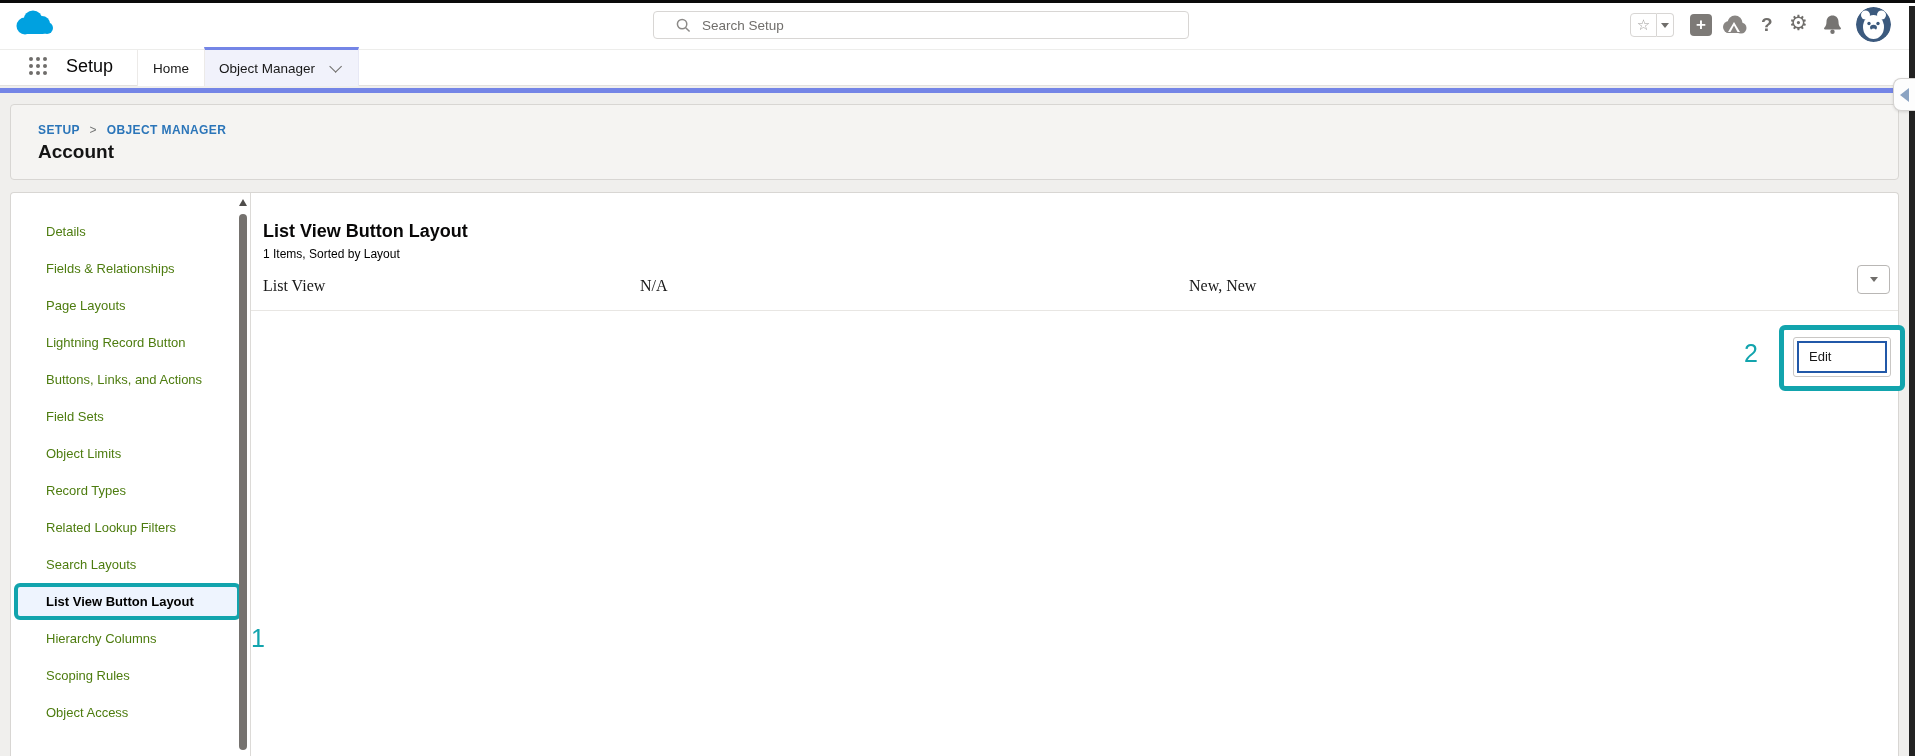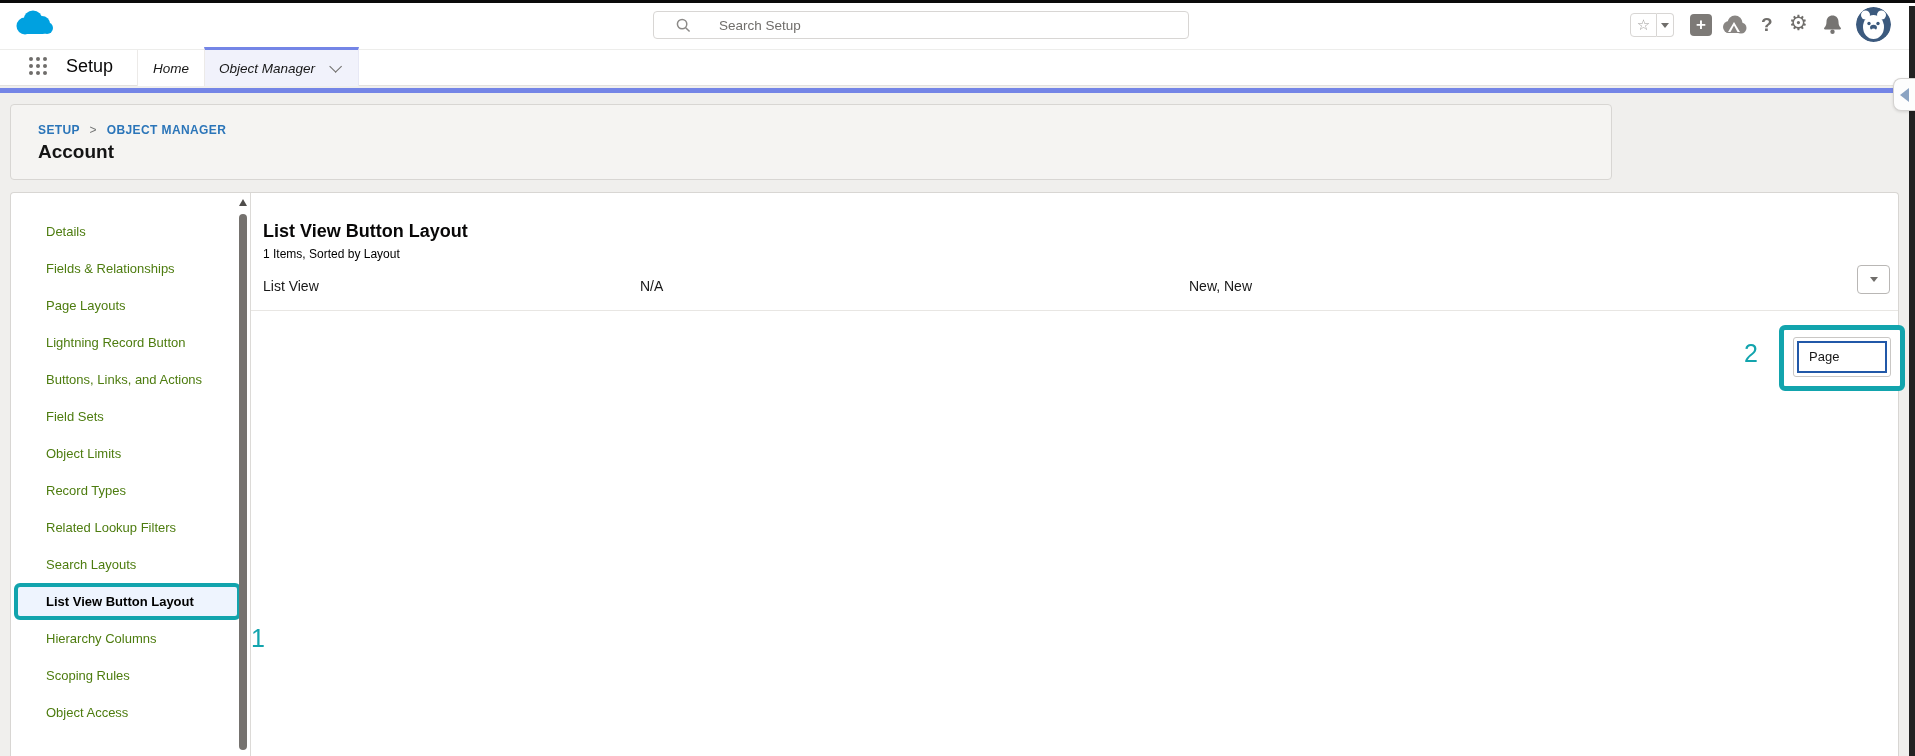--- a/index.html
+++ b/index.html
@@ -10,21 +10,21 @@
   
   .top-edge { position:absolute; left:0; top:0; width:1915px; height:3px; background:#0b0b0b; z-index:60; }
   .right-edge { position:absolute; right:0; top:6px; width:6px; height:750px; background:#222; z-index:60; }
 
   
   .gheader { position:absolute; left:0; top:3px; width:1915px; height:47px; background:#fff; border-bottom:1px solid #ededeb; }
   .cloud-logo { position:absolute; left:14px; top:6px; }
   .search-box { position:absolute; left:653px; top:8px; width:536px; height:28px; background:#fff;
     border:1px solid #d8d6d4; border-radius:4px; display:flex; align-items:center; padding-left:22px; }
   .search-box svg { flex:0 0 auto; }
-  .search-input { border:none; outline:none; flex:1; margin-left:28px; font-size:13.5px; color:#3e3e3c;
+  .search-input { border:none; outline:none; flex:1; margin-left:11px; font-size:13.5px; color:#3e3e3c;
     font-family:"Liberation Sans", sans-serif; background:transparent; }
   .search-input::placeholder { color:#706e6b; opacity:1; }
   .star-group { position:absolute; left:1630px; top:10px; display:flex; }
   .star-btn { width:27px; height:24px; border:1px solid #d8d6d4; border-radius:4px 0 0 4px; background:#fff;
     color:#9c9a98; font-size:15px; text-align:center; line-height:22px; }
   .star-caret-btn { width:17px; height:24px; border:1px solid #d8d6d4; border-left:none; border-radius:0 4px 4px 0;
     background:#fff; text-align:center; line-height:22px; }
   .caret-down { display:inline-block; width:0; height:0; border-left:4px solid transparent; border-right:4px solid transparent; border-top:5px solid #706e6b; vertical-align:middle; }
   .plus-btn { position:absolute; left:1690px; top:11px; width:22px; height:22px; background:#7d7a77; border-radius:4px;
     color:#fff; font-size:17px; font-weight:bold; text-align:center; line-height:21px; }
@@ -33,33 +33,33 @@
   .gear-ic { position:absolute; left:1789px; top:8px; font-size:21px; color:#706e6b; }
   .bell-ic { position:absolute; left:1823px; top:11px; }
   .avatar { position:absolute; left:1856px; top:4px; width:35px; height:35px; border-radius:50%; overflow:hidden; }
 
   
   .setupnav { position:absolute; left:0; top:50px; width:1915px; height:36px; background:#fff; border-bottom:1px solid #e3e1df; }
   .waffle { position:absolute; left:29px; top:7px; width:22px; height:22px; display:grid;
     grid-template-columns:repeat(3,4px); grid-template-rows:repeat(3,4px); gap:3px; }
   .waffle i { width:4px; height:4px; border-radius:50%; background:#6f6d6b; }
   .app-name { position:absolute; left:66px; top:6px; font-size:18px; color:#080707; }
-  .navtabs { position:absolute; left:137px; top:0; height:36px; display:flex;font-style:italic; }
+  .navtabs { position:absolute; left:137px; top:0; height:36px; display:flex; }
   .navtab { height:36px; padding:0 15px; font-size:13.5px; color:#181818; display:flex; align-items:center; border-left:1px solid #eceae8; background:#fff; }
   .navtab.active { background:#f1f2fb; border-top:3px solid #7485e6; margin-top:-3px; height:39px; padding:0 20px 0 14px; border-right:1px solid #e7e8f5; }
   .navtab .chev { margin-left:14px; width:9px; height:9px; border-right:1.6px solid #706e6b; border-bottom:1.6px solid #706e6b; transform:rotate(45deg) translateY(-3px); }
   .indigo-line { position:absolute; left:0; top:88px; width:1915px; height:5px; background:#7485e6; }
 
   
   .side-tab { position:absolute; left:1893px; top:78px; width:22px; height:33px; background:#fdfdfd;
     border:1px solid #d4d2d0; border-right:none; border-radius:8px 0 0 8px; z-index:70; display:flex; align-items:center; justify-content:center; box-shadow:0 1px 3px rgba(0,0,0,.12); }
   .side-tab .tri { width:0; height:0; border-top:7px solid transparent; border-bottom:7px solid transparent; border-right:9px solid #8ba3c2; }
 
   
-  .crumb-card { position:absolute; left:10px; top:104px; width:1602px; height:76px; background:#f5f4f2;
+  .crumb-card { position:absolute; left:10px; top:104px; width:1889px; height:76px; background:#f5f4f2;
     border:1px solid #d8d6d3; border-radius:4px; padding:18px 0 0 27px; }
   .crumbs { font-size:12px; letter-spacing:.4px; font-weight:bold; }
   .crumbs a { color:#2b75b9; text-decoration:none; }
   .crumb-sep { color:#747676; margin:0 6px; font-weight:normal; }
   .obj-title { margin-top:4px; font-size:19px; font-weight:bold; color:#141414; }
 
   
   .main-card { position:absolute; left:10px; top:192px; width:1889px; height:564px; background:#fff;
     border:1px solid #d8d6d3; border-bottom:none; border-radius:4px 4px 0 0; display:flex; overflow:visible; }
   .sidebar { position:relative; width:240px; flex:0 0 240px; border-right:1px solid #dcdad7; padding-top:20px; height:563px; overflow:hidden; }
@@ -72,21 +72,21 @@
 
   .content { position:relative; flex:1; height:563px; }
   .c-title { margin:27px 0 0 12px; font-size:18px; line-height:22px; font-weight:bold; color:#080707; }
   .c-sub { margin:5px 0 0 12px; font-size:12px; line-height:15px; color:#000000; }
   .tbl-head { margin-top:4px; height:26px; background:#f3f2f2; border-top:1px solid #e8e6e3; border-bottom:1px solid #e8e6e3;
     display:flex; align-items:center; font-size:11.5px; font-weight:bold; letter-spacing:.4px; color:#504e4c; }
   .th1 { width:389px; padding-left:12px; color:#0070d2; position:relative; cursor:pointer; }
   .sort-arrow { position:absolute; left:358px; top:1px; font-size:8px; color:#514f4d; }
   .th2 { width:549px; }
   .th3 { flex:1; }
-  .tbl-row { position:relative; height:49px; border-bottom:1px solid #e8e6e3; display:flex; align-items:center; font-size:14px; color:#181818; }
+  .tbl-row { position:relative; height:49px; border-bottom:1px solid #e8e6e3; display:flex; align-items:center; font-size:16px; color:#181818;font-family:Liberation Serif, serif; }
   .td1 { width:389px; padding-left:12px; }
   .td2 { width:549px; }
   .td3 { flex:1; }
   .row-menu-btn { position:absolute; top:3px; right:8px; width:33px; height:29px; background:#fff;
     border:1px solid #b9b7b5; border-radius:4px; display:flex; align-items:center; justify-content:center; cursor:pointer; }
   .row-menu-btn .caret-down { border-top-color:#706e6b; }
 
   
   .annot-num { position:absolute; font-size:25px; color:#12a4ad; z-index:80; }
   #annot1 { left:251px; top:624px; }
@@ -232,20 +232,20 @@
         <div class="row-menu-btn">
           <span class="caret-down"></span>
         </div>
       </div>
     </div>
   </div>
 
   <div class="annot-num" id="annot1">1</div>
   <div class="annot2-box">
     <div class="menu-panel">
-      <div class="edit-item">Page</div>
+      <div class="edit-item">Edit</div>
     </div>
   </div>
   <div class="annot-num" id="annot2">2</div>
 
   <div class="top-edge"></div>
   <div class="right-edge"></div>
 </div>
 
 </body></html>

